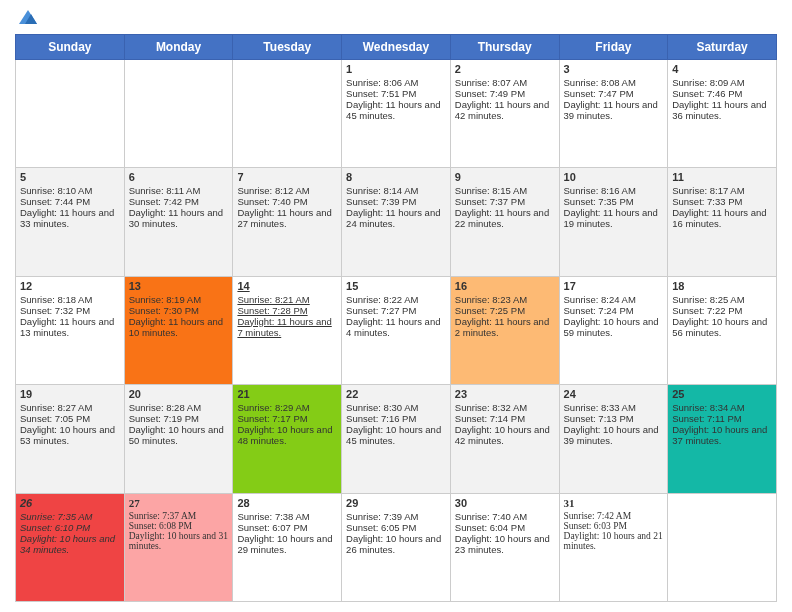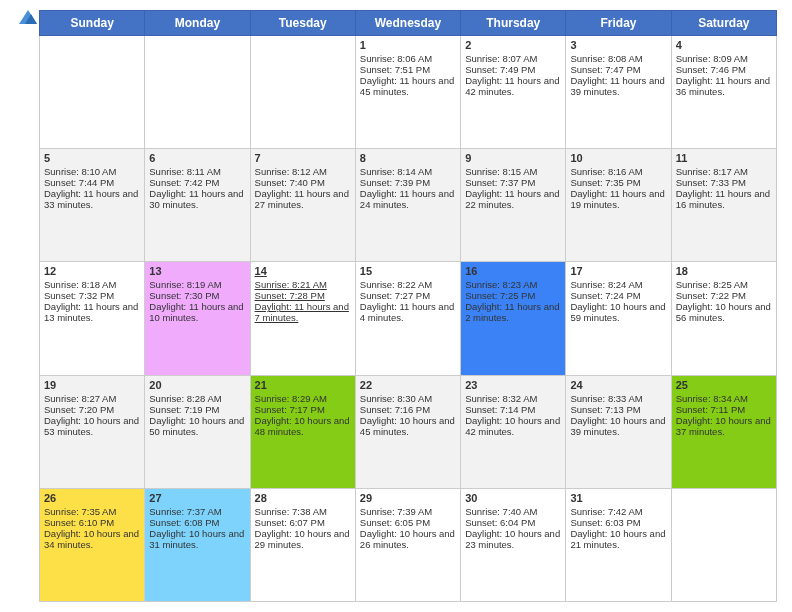--- a/index.html
+++ b/index.html
@@ -8,21 +8,21 @@
       height: 612px;
       font-family: Arial, sans-serif;
       background: #fff;
       overflow: hidden;
     }
     .page {
       width: 792px;
       height: 612px;
       padding: 10px 15px;
       display: flex;
-      flex-direction: row;
+      flex-direction: column;
     }
     .header {
       display: flex;
       justify-content: space-between;
       align-items: flex-start;
       margin-bottom: 6px;
     }
     .logo {
       display: flex;
       align-items: center;
@@ -214,39 +214,39 @@
             <div>Daylight: 11 hours and 16 minutes.</div>
           </td>
         </tr>
         <tr class="row-odd">
           <td style="background: rgb(255, 255, 255);">
             <span class="day-num">12</span>
             <div>Sunrise: 8:18 AM</div>
             <div>Sunset: 7:32 PM</div>
             <div>Daylight: 11 hours and 13 minutes.</div>
           </td>
-          <td style="background: #f0abfc;">
+          <td style="background: #f97316;">
             <span class="day-num">13</span>
             <div>Sunrise: 8:19 AM</div>
             <div>Sunset: 7:30 PM</div>
             <div>Daylight: 11 hours and 10 minutes.</div>
           </td>
           <td style="background: rgb(255, 255, 255); text-decoration: underline;">
             <span class="day-num">14</span>
             <div>Sunrise: 8:21 AM</div>
             <div>Sunset: 7:28 PM</div>
             <div>Daylight: 11 hours and 7 minutes.</div>
           </td>
           <td style="background: rgb(255, 255, 255);">
             <span class="day-num">15</span>
             <div>Sunrise: 8:22 AM</div>
             <div>Sunset: 7:27 PM</div>
             <div>Daylight: 11 hours and 4 minutes.</div>
           </td>
-          <td style="background: #3b82f6;">
+          <td style="background: #fdba74;">
             <span class="day-num">16</span>
             <div>Sunrise: 8:23 AM</div>
             <div>Sunset: 7:25 PM</div>
             <div>Daylight: 11 hours and 2 minutes.</div>
           </td>
           <td style="background: rgb(255, 255, 255); margin-top: 16px;">
             <span class="day-num">17</span>
             <div>Sunrise: 8:24 AM</div>
             <div>Sunset: 7:24 PM</div>
             <div>Daylight: 10 hours and 59 minutes.</div>
@@ -255,21 +255,21 @@
             <span class="day-num">18</span>
             <div>Sunrise: 8:25 AM</div>
             <div>Sunset: 7:22 PM</div>
             <div>Daylight: 10 hours and 56 minutes.</div>
           </td>
         </tr>
         <tr class="row-even">
           <td style="background: rgb(242, 242, 242); margin-top: 21px;">
             <span class="day-num">19</span>
             <div>Sunrise: 8:27 AM</div>
-            <div>Sunset: 7:20 PM</div>
+            <div>Sunset: 7:05 PM</div>
             <div>Daylight: 10 hours and 53 minutes.</div>
           </td>
           <td style="background: rgb(242, 242, 242);">
             <span class="day-num">20</span>
             <div>Sunrise: 8:28 AM</div>
             <div>Sunset: 7:19 PM</div>
             <div>Daylight: 10 hours and 50 minutes.</div>
           </td>
           <td style="background: #84cc16;">
             <span class="day-num">21</span>
@@ -288,35 +288,35 @@
             <div>Sunrise: 8:32 AM</div>
             <div>Sunset: 7:14 PM</div>
             <div>Daylight: 10 hours and 42 minutes.</div>
           </td>
           <td style="background: rgb(242, 242, 242);">
             <span class="day-num">24</span>
             <div>Sunrise: 8:33 AM</div>
             <div>Sunset: 7:13 PM</div>
             <div>Daylight: 10 hours and 39 minutes.</div>
           </td>
-          <td style="background: #84cc16;">
+          <td style="background: #14b8a6;">
             <span class="day-num">25</span>
             <div>Sunrise: 8:34 AM</div>
             <div>Sunset: 7:11 PM</div>
             <div>Daylight: 10 hours and 37 minutes.</div>
           </td>
         </tr>
         <tr class="row-odd">
-          <td style="background: #fde047;">
+          <td style="background: #ef4444; font-style: italic;">
             <span class="day-num">26</span>
             <div>Sunrise: 7:35 AM</div>
             <div>Sunset: 6:10 PM</div>
             <div>Daylight: 10 hours and 34 minutes.</div>
           </td>
-          <td style="background: #7dd3fc;">
+          <td style="background: #fca5a5; font-family: Liberation Serif, serif;">
             <span class="day-num">27</span>
             <div>Sunrise: 7:37 AM</div>
             <div>Sunset: 6:08 PM</div>
             <div>Daylight: 10 hours and 31 minutes.</div>
           </td>
           <td style="background: rgb(255, 255, 255);">
             <span class="day-num">28</span>
             <div>Sunrise: 7:38 AM</div>
             <div>Sunset: 6:07 PM</div>
             <div>Daylight: 10 hours and 29 minutes.</div>
@@ -326,21 +326,21 @@
             <div>Sunrise: 7:39 AM</div>
             <div>Sunset: 6:05 PM</div>
             <div>Daylight: 10 hours and 26 minutes.</div>
           </td>
           <td style="background: rgb(255, 255, 255);">
             <span class="day-num">30</span>
             <div>Sunrise: 7:40 AM</div>
             <div>Sunset: 6:04 PM</div>
             <div>Daylight: 10 hours and 23 minutes.</div>
           </td>
-          <td style="background: rgb(255, 255, 255);">
+          <td style="background: rgb(255, 255, 255); font-family: Liberation Serif, serif;">
             <span class="day-num">31</span>
             <div>Sunrise: 7:42 AM</div>
             <div>Sunset: 6:03 PM</div>
             <div>Daylight: 10 hours and 21 minutes.</div>
           </td>
           <td class="empty" style="background: rgb(255, 255, 255);"></td>
         </tr>
       </tbody>
   </table>
 </div>

